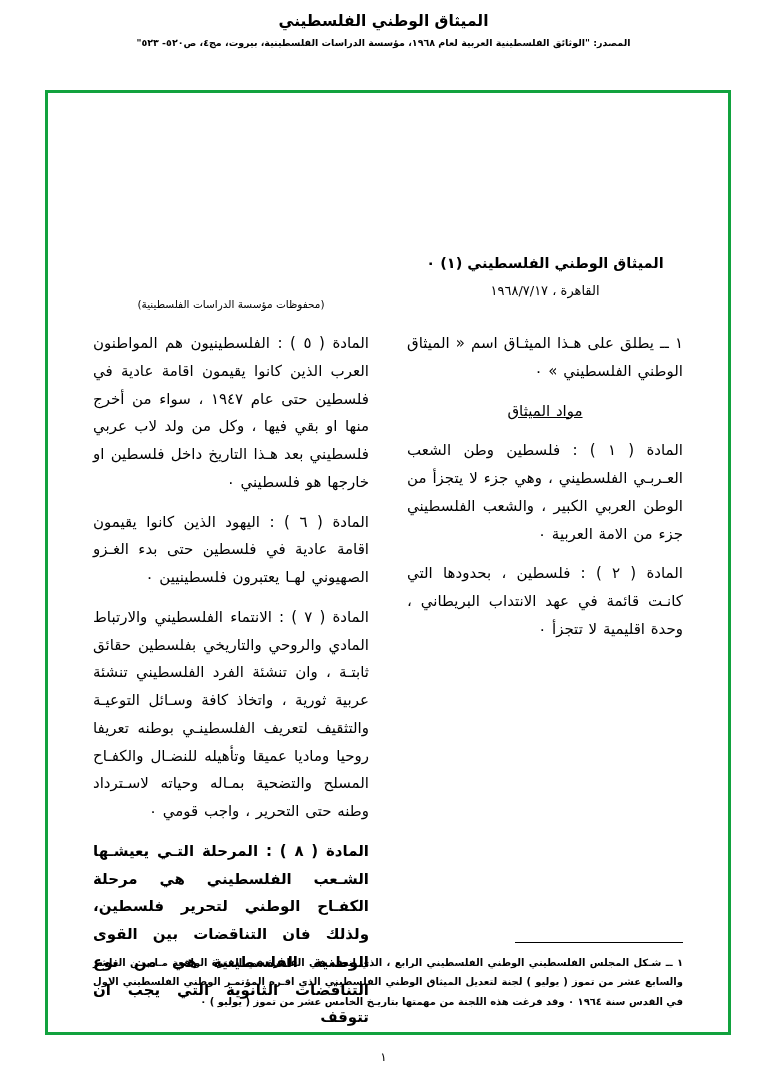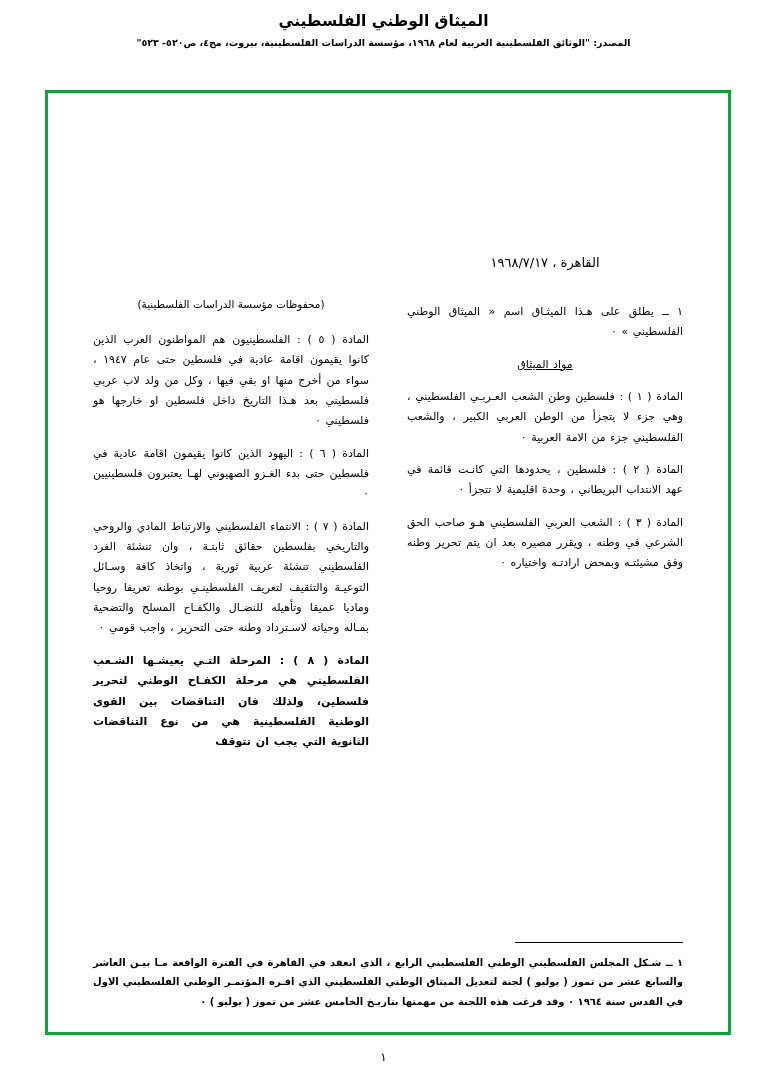--- a/index.html
+++ b/index.html
@@ -82,21 +82,21 @@
     margin-bottom: 12px;
     direction: rtl;
   }
   .chapter-date {
     font-size: 13px;
     text-align: center;
     margin-bottom: 32px;
     direction: rtl;
   }
   .para {
-    font-size: 11px;
+    font-size: 15px;
     line-height: 1.85;
     text-align: justify;
     text-align-last: right;
     direction: rtl;
     margin-bottom: 12px;
     word-spacing: 1px;
   }
   .para.center {
     text-align: center;
     text-align-last: center;
@@ -156,26 +156,26 @@
     <div class="doc-source">المصدر: "الوثائق الفلسطينية العربية لعام ١٩٦٨، مؤسسة الدراسات الفلسطينية، بيروت، مج٤، ص٥٢٠- ٥٢٣"</div>
   </div>
 
   <div class="frame"></div>
 
   <div class="content">
 
     <div class="columns">
 
       <div class="col">
+        <div class="chapter-title">الميثاق الوطني الفلسطيني (١) ٠</div>
         <div class="chapter-date">القاهرة ، ١٩٦٨/٧/١٧</div>
         <div class="para">١ ــ يطلق على هـذا الميثـاق اسم « الميثاق الوطني الفلسطيني » ٠</div>
         <div class="para center">مواد الميثاق</div>
         <div class="para">المادة ( ١ ) : فلسطين وطن الشعب العـربـي الفلسطيني ، وهي جزء لا يتجزأ من الوطن العربي الكبير ، والشعب الفلسطيني جزء من الامة العربية ٠</div>
         <div class="para">المادة ( ٢ ) : فلسطين ، بحدودها التي كانـت قائمة في عهد الانتداب البريطاني ، وحدة اقليمية لا تتجزأ ٠</div>
-        <div class="para">المادة ( ٣ ) : الشعب العربي الفلسطيني هـو صاحب الحق الشرعي في وطنه ، ويقرر مصيره بعد ان يتم تحرير وطنه وفق مشيئتـه وبمحض ارادتـه واختياره ٠</div>
       </div>
 
       <div class="col">
         <div class="note-right">(محفوظات مؤسسة الدراسات الفلسطينية)</div>
         <div class="para">المادة ( ٥ ) : الفلسطينيون هم المواطنون العرب الذين كانوا يقيمون اقامة عادية في فلسطين حتى عام ١٩٤٧ ، سواء من أخرج منها او بقي فيها ، وكل من ولد لاب عربي فلسطيني بعد هـذا التاريخ داخل فلسطين او خارجها هو فلسطيني ٠</div>
         <div class="para">المادة ( ٦ ) : اليهود الذين كانوا يقيمون اقامة عادية في فلسطين حتى بدء الغـزو الصهيوني لهـا يعتبرون فلسطينيين ٠</div>
         <div class="para">المادة ( ٧ ) : الانتماء الفلسطيني والارتباط المادي والروحي والتاريخي بفلسطين حقائق ثابتـة ، وان تنشئة الفرد الفلسطيني تنشئة عربية ثورية ، واتخاذ كافة وسـائل التوعيـة والتثقيف لتعريف الفلسطينـي بوطنه تعريفا روحيا وماديا عميقا وتأهيله للنضـال والكفـاح المسلح والتضحية بمـاله وحياته لاسـترداد وطنه حتى التحرير ، واجب قومي ٠</div>
         <div class="para bold">المادة ( ٨ ) : المرحلة التـي يعيشـها الشـعب الفلسطيني هي مرحلة الكفـاح الوطني لتحرير فلسطين، ولذلك فان التناقضات بين القوى الوطنية الفلسطينية هي من نوع التناقضات الثانوية التي يجب ان تتوقف</div>
       </div>
 

